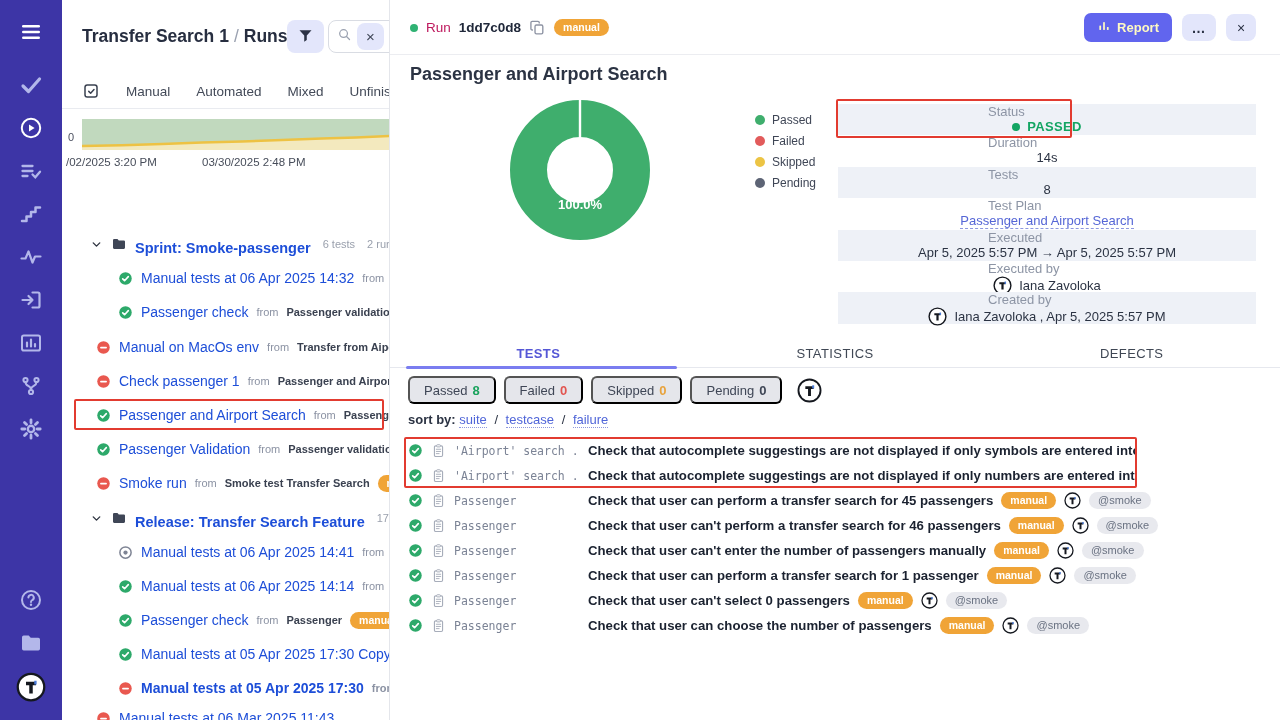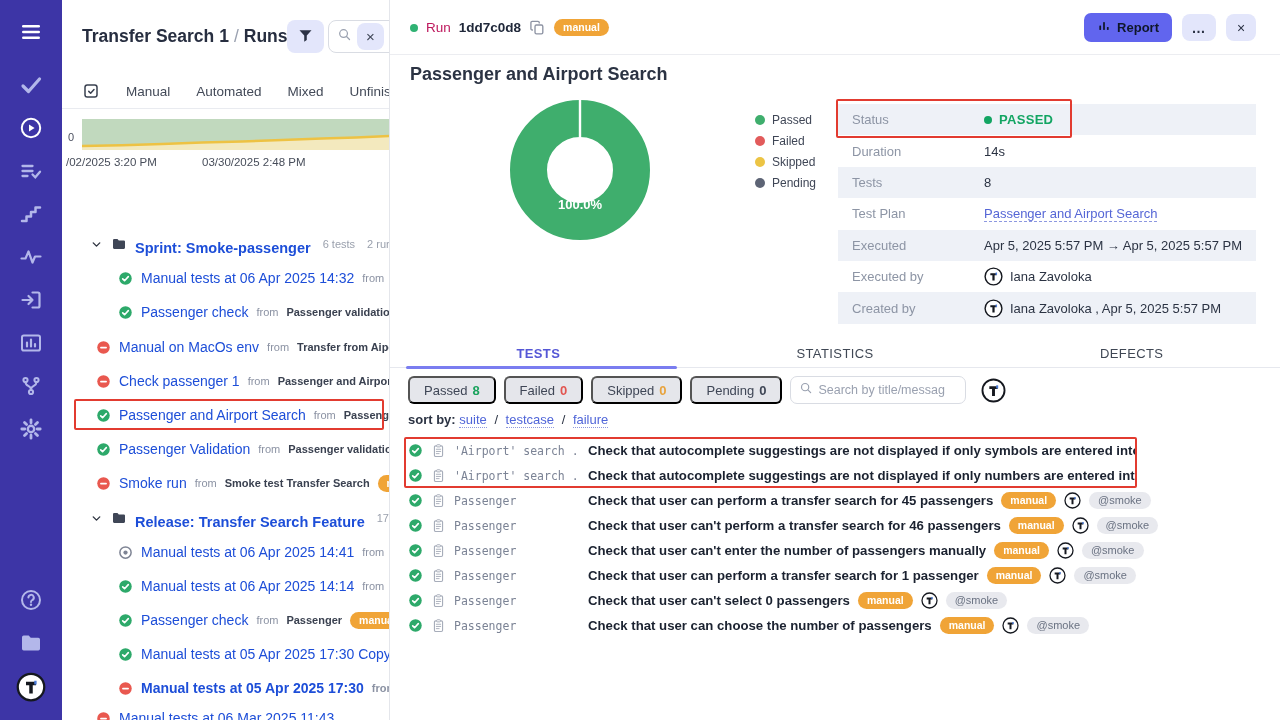--- a/index.html
+++ b/index.html
@@ -58,38 +58,38 @@
   
   .main-panel { position:absolute; left:390px; top:0; width:890px; height:720px; background:#fff; }
   .mp-header { position:absolute; left:0; top:0; width:890px; height:55px; border-bottom:1px solid #ecedf1; }
   .run-meta { position:absolute; left:20px; top:0; height:55px; display:flex; align-items:center; gap:8px; }
   .run-dot { width:8px; height:8px; border-radius:50%; background:#2fb273; }
   .run-label { font-size:13.5px; color:#be185d; }
   .run-id { font-size:13.5px; font-weight:700; color:#20283a; }
   .copy-icon { width:17px; height:17px; color:#8d93a3; cursor:pointer; }
   .copy-icon svg { width:100%; height:100%; }
   .hdr-btns { position:absolute; right:24px; top:0; height:55px; display:flex; align-items:center; gap:10px; }
-  .report-btn { display:flex; align-items:center; gap:6px; background:#6165ee; color:#0f172a; border:none;
+  .report-btn { display:flex; align-items:center; gap:6px; background:#6165ee; color:#fef9c3; border:none;
     border-radius:7px; height:29px; padding:0 13px; font-size:13px; font-weight:600; cursor:pointer; }
   .report-btn svg { width:14px; height:14px; }
   .more-btn { width:34px; height:27px; font-size:14px; font-weight:700; letter-spacing:1px; }
   .close-btn { width:30px; height:27px; font-size:14px; }
 
   .mp-title { position:absolute; left:20px; top:64px; font-size:18px; font-weight:700; color:#2b3343; }
 
   .donut-wrap { position:absolute; left:120px; top:100px; width:140px; height:140px; }
   .donut-label { position:absolute; left:0; top:97px; width:140px; text-align:center; font-size:13px;
     font-weight:700; color:#fff; }
   .legend { position:absolute; left:365px; top:113px; }
   .legend-item { display:flex; align-items:center; gap:7px; margin-bottom:7px; }
   .legend-dot { width:10px; height:10px; border-radius:50%; }
   .legend-label { font-size:12px; color:#3f4656; }
 
   .details { position:absolute; left:448px; top:104px; width:418px; }
-  .d-row { height:31.4px; display:flex; align-items:center; position:relative; }
+  .d-row { height:31.4px; display:flex; align-items:center; position:relative;flex-direction:column; }
   .d-row.alt { background:#eef1f7; }
   .d-label { width:146px; padding-left:14px; font-size:13px; color:#8d95a5; }
   .d-value { font-size:13px; color:#2b3343; display:flex; align-items:center; gap:7px; white-space:nowrap; }
   .d-status-dot { width:8px; height:8px; border-radius:50%; background:#13a563; }
   .d-status-text { color:#13a563; font-weight:700; letter-spacing:.3px; }
   .d-link { color:#5566d6; border-bottom:1px dashed #8d98e0; cursor:pointer; }
   .mini-avatar { width:19px; height:19px; }
   .mini-avatar svg { width:100%; height:100%; display:block; }
 
   .main-tabs { position:absolute; left:0; top:339px; width:890px; height:29px; display:flex;
@@ -575,27 +575,20 @@
           <span class="cnt" style="color: rgb(226, 85, 80);">0</span>
         </button>
         <button class="fpill">
           <span>Skipped</span>
           <span class="cnt" style="color: rgb(232, 163, 61);">0</span>
         </button>
         <button class="fpill">
           <span>Pending</span>
           <span class="cnt" style="color: rgb(63, 70, 86);">0</span>
         </button>
-        <div class="f-search">
-          <span><svg viewBox="0 0 24 24">
-              <circle cx="10.5" cy="10.5" r="6.2" fill="none" stroke="currentColor" stroke-width="2"></circle>
-              <path d="M15.2 15.2L20 20" stroke="currentColor" stroke-width="2" stroke-linecap="round"></path>
-            </svg></span>
-          <input type="text" placeholder="Search by title/messag" style="">
-        </div>
         <span class="f-avatar"><svg viewBox="0 0 24 24">
             <circle cx="12" cy="12" r="10.6" fill="#fff" stroke="#15181f" stroke-width="1.8"></circle>
             <path d="M8 7.8h8v2.7h-2.6v6.7h-2.8v-6.7H8z" fill="#15181f"></path>
             <rect x="14.6" y="7" width="1.9" height="3" fill="#4a7bd8"></rect>
           </svg></span>
       </div>
 
     <div class="sort-row">
       <span>sort by:</span>
       <span class="sort-links" id="sort-links-slot"> <span class="sort-link">suite</span><span class="sort-sep"> / </span><span class="sort-link">testcase</span><span class="sort-sep"> / </span><span class="sort-link">failure</span></span>

